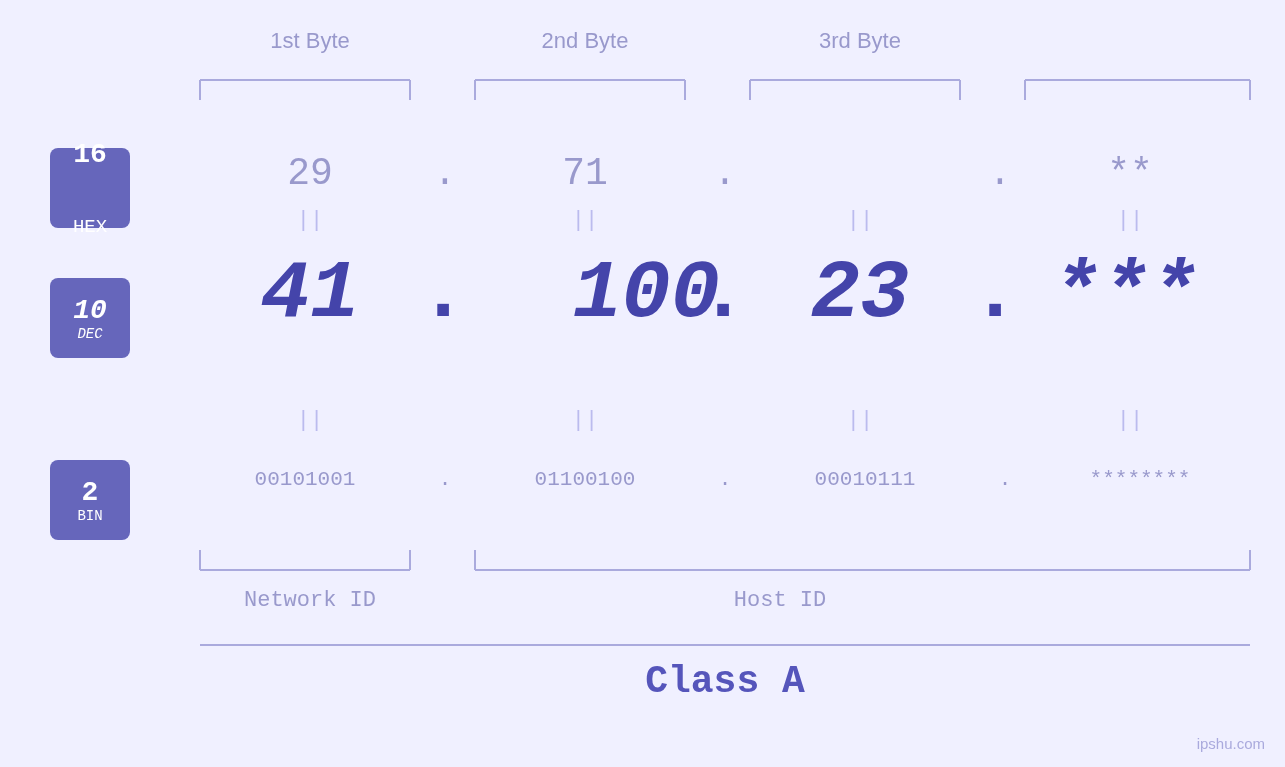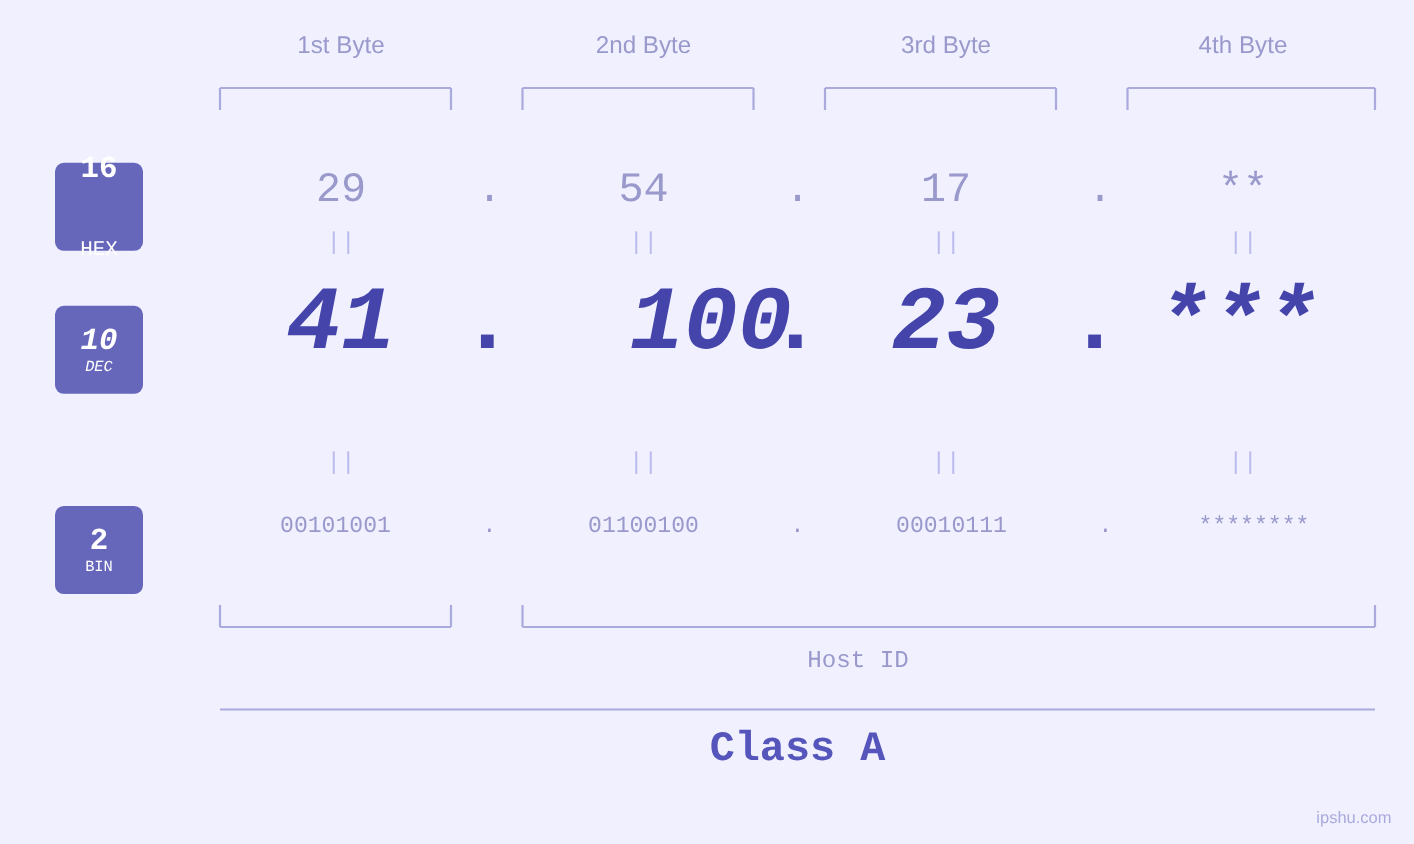--- a/index.html
+++ b/index.html
@@ -68,21 +68,20 @@
 
   </style>
 </head>
 <body>
 
 <div class="layout">
 
   <div class="col-val bh" style="left:200px;top:28px;width:220px;">1st Byte</div>
   <div class="col-val bh" style="left:475px;top:28px;width:220px;">2nd Byte</div>
   <div class="col-val bh" style="left:750px;top:28px;width:220px;">3rd Byte</div>
-  <div class="col-val bh" style="left:1020px;top:28px;width:220px;">4th Byte</div>
 
   <svg style="position:absolute;top:75px;left:195px;width:1060px;height:30px;">
 
     <line x1="5" y1="25" x2="5" y2="5" stroke="#aaaadd" stroke-width="2"></line>
     <line x1="5" y1="5" x2="215" y2="5" stroke="#aaaadd" stroke-width="2"></line>
     <line x1="215" y1="5" x2="215" y2="25" stroke="#aaaadd" stroke-width="2"></line>
 
     <line x1="280" y1="25" x2="280" y2="5" stroke="#aaaadd" stroke-width="2"></line>
     <line x1="280" y1="5" x2="490" y2="5" stroke="#aaaadd" stroke-width="2"></line>
     <line x1="490" y1="5" x2="490" y2="25" stroke="#aaaadd" stroke-width="2"></line>
@@ -96,23 +95,22 @@
     <line x1="1055" y1="5" x2="1055" y2="25" stroke="#aaaadd" stroke-width="2"></line>
   </svg>
 
   <div class="bdg" style="position:absolute;left:50px;top:148px;width:80px;height:80px;gap:46px;">
     <span style="font-size:28px;font-weight:bold;">16</span>
     <span style="font-size:19px;">HEX</span>
   </div>
 
   <div class="col-val hv" style="left:200px;top:152px;width:220px;">29</div>
   <div class="col-val dot-hex" style="left:420px;top:152px;width:50px;">.</div>
-  <div class="col-val hv" style="left:475px;top:152px;width:220px;">54</div>
+  <div class="col-val hv" style="left:475px;top:152px;width:220px;">71</div>
   <div class="col-val dot-hex" style="left:700px;top:152px;width:50px;">.</div>
-  <div class="col-val hv" style="left:750px;top:152px;width:220px;">17</div>
   <div class="col-val dot-hex" style="left:975px;top:152px;width:50px;">.</div>
   <div class="col-val hv" style="left:1020px;top:152px;width:220px;">**</div>
 
   <div class="col-val eq" style="left:200px;top:208px;width:220px;">||</div>
   <div class="col-val eq" style="left:475px;top:208px;width:220px;">||</div>
   <div class="col-val eq" style="left:750px;top:208px;width:220px;">||</div>
   <div class="col-val eq" style="left:1020px;top:208px;width:220px;">||</div>
 
   <div class="bdg" style="position:absolute;left:50px;top:278px;width:80px;height:80px;font-style:italic;">
     <span style="font-size:28px;font-weight:bold;">10</span>
@@ -149,20 +147,21 @@
 
     <line x1="5" y1="5" x2="5" y2="25" stroke="#aaaadd" stroke-width="2"></line>
     <line x1="5" y1="25" x2="215" y2="25" stroke="#aaaadd" stroke-width="2"></line>
     <line x1="215" y1="25" x2="215" y2="5" stroke="#aaaadd" stroke-width="2"></line>
 
     <line x1="280" y1="5" x2="280" y2="25" stroke="#aaaadd" stroke-width="2"></line>
     <line x1="280" y1="25" x2="1055" y2="25" stroke="#aaaadd" stroke-width="2"></line>
     <line x1="1055" y1="25" x2="1055" y2="5" stroke="#aaaadd" stroke-width="2"></line>
   </svg>
 
+  <div class="col-val idlabel" style="left:200px;top:588px;width:220px;">Network ID</div>
 
   <div class="col-val idlabel" style="left:580px;top:588px;width:400px;">Host ID</div>
 
   <svg style="position:absolute;top:640px;left:195px;width:1060px;height:15px;">
     <line x1="5" y1="5" x2="1055" y2="5" stroke="#aaaadd" stroke-width="2"></line>
   </svg>
 
   <div class="col-val class-a" style="left:195px;top:660px;width:1060px;text-align:center;">Class A</div>
 
   <div style="position:absolute;bottom:15px;right:20px;color:#aaaadd;font-size:15px;font-family:Arial,sans-serif;">ipshu.com</div>

